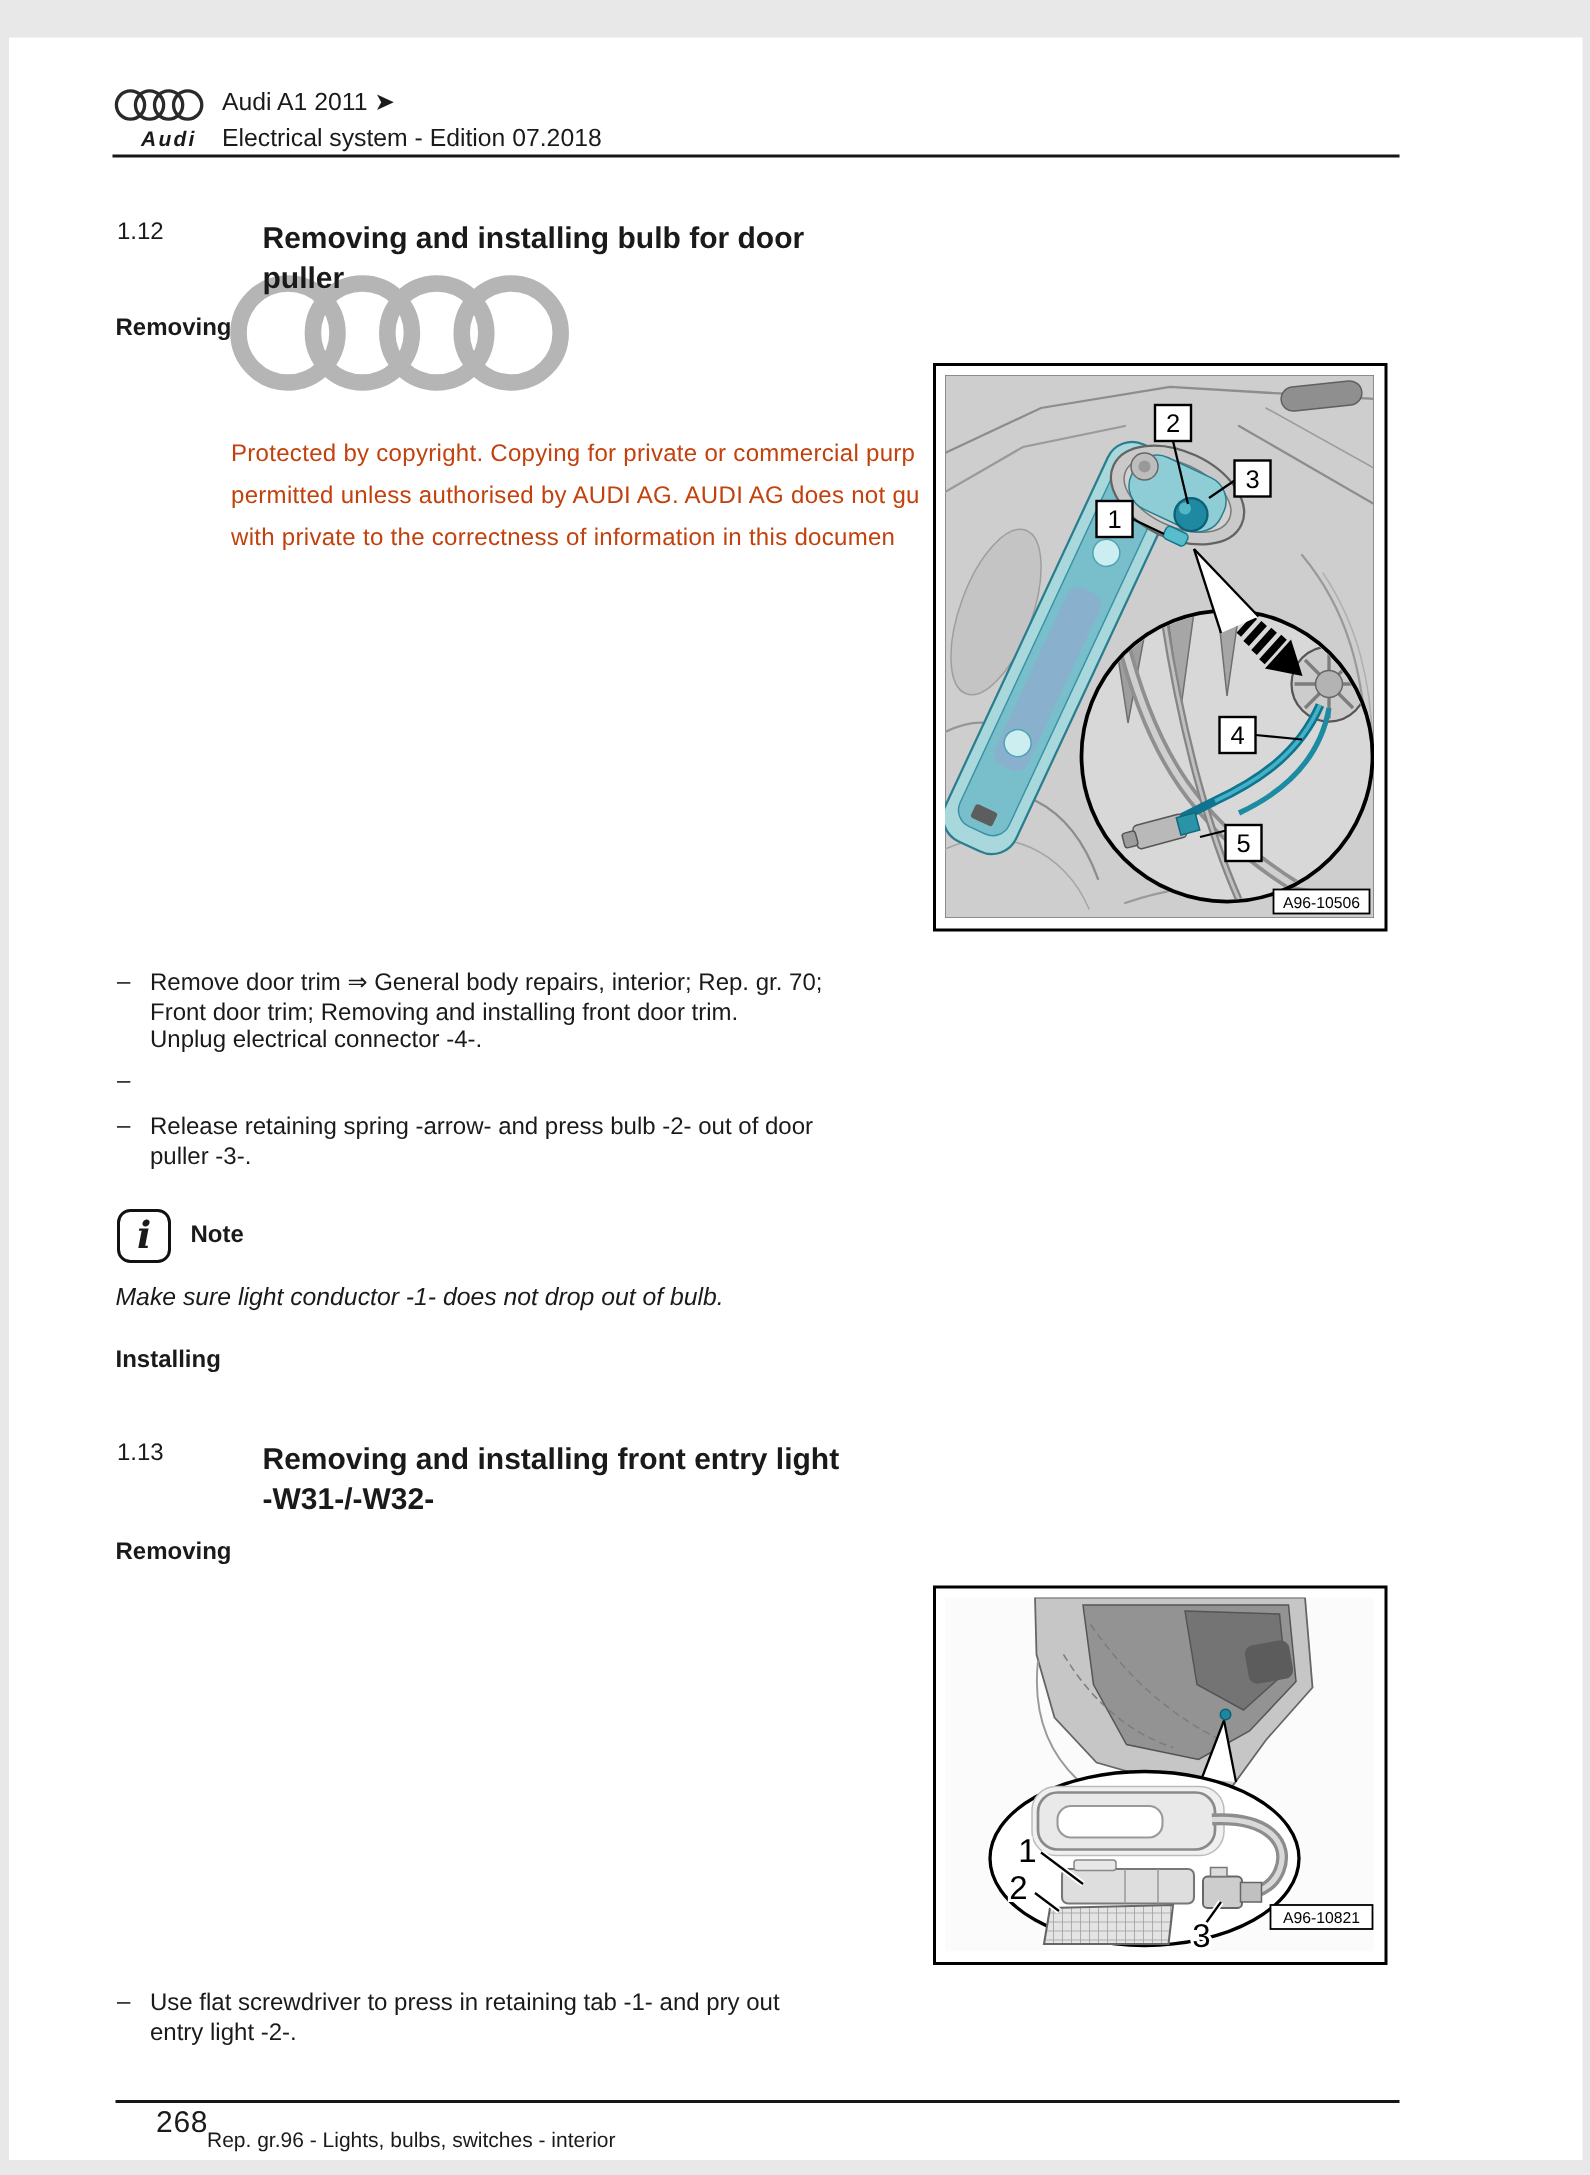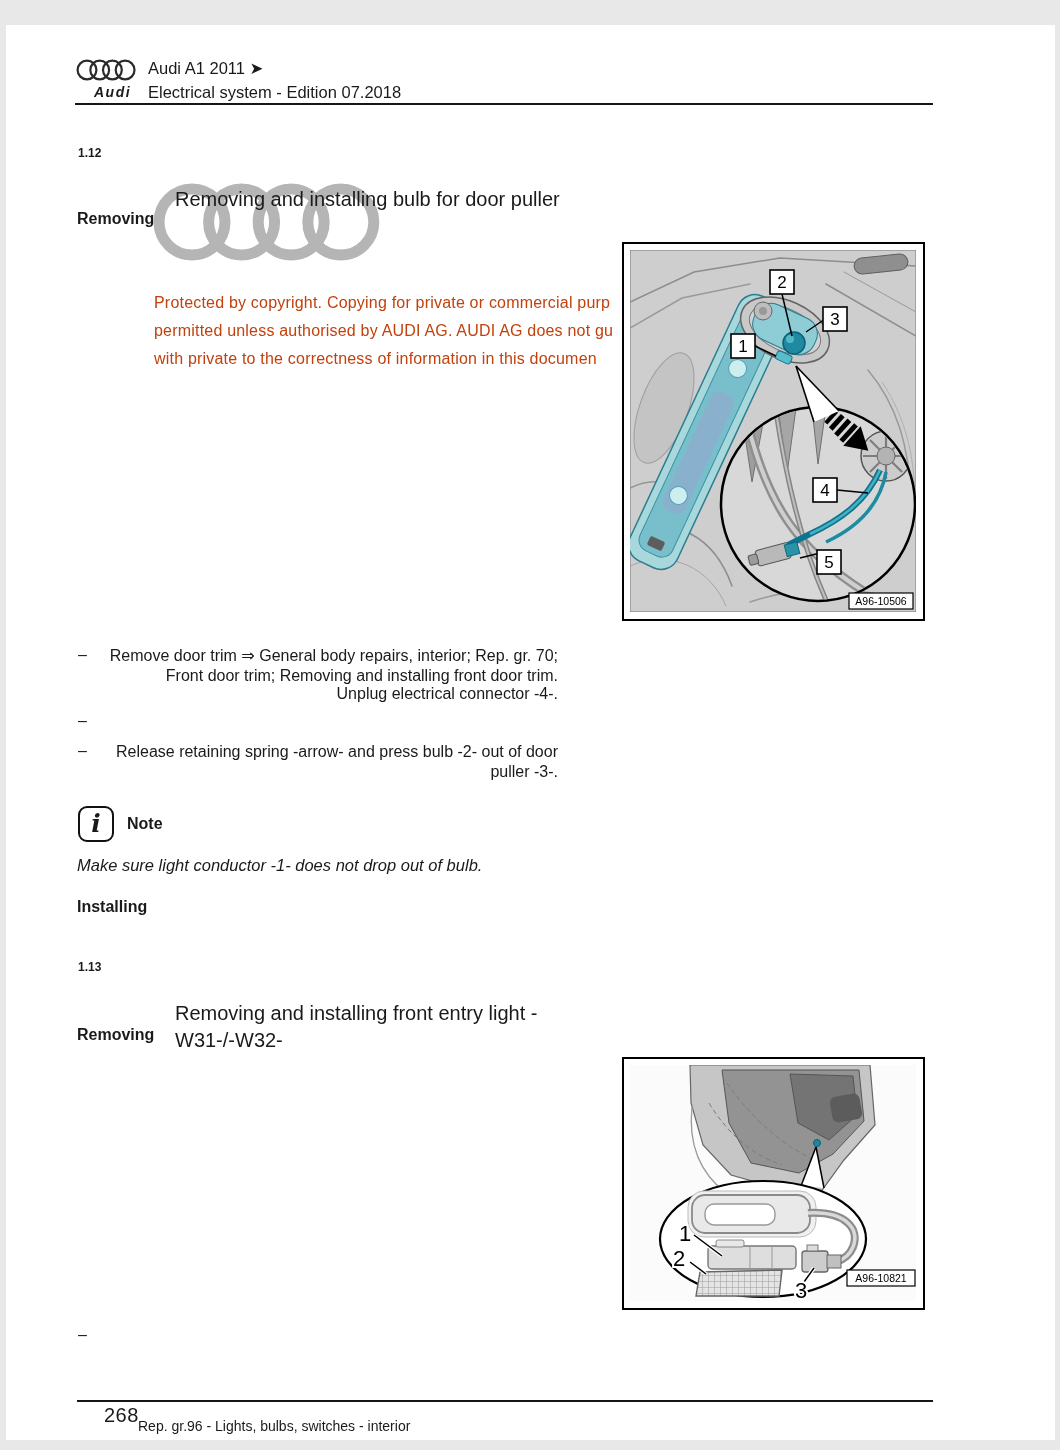--- a/index.html
+++ b/index.html
@@ -5,29 +5,29 @@
   html,body{margin:0;padding:0;background:#e8e8e8;}
   .canvas{position:relative;width:1060px;height:1450px;background:#e8e8e8;overflow:hidden;
           font-family:"Liberation Sans","DejaVu Sans",sans-serif;color:#1a1a1a;}
   .page{position:absolute;left:6px;top:25px;width:1049px;height:1415px;background:#ffffff;}
   .abs{position:absolute;}
   
   .hdr-line{font-size:16.5px;line-height:22px;}
   .logo-word{font-size:14px;font-weight:700;font-style:italic;letter-spacing:1.5px;margin-left:15px;}
   .rule{background:#161616;height:2px;}
   
-  .sec-num{font-size:12px;font-weight:700;}
-  .sec-title{font-size:20px;font-weight:400;line-height:27px;width:392px;margin-top:40px;}
+  .sec-num{font-size:16px;font-weight:400;}
+  .sec-title{font-size:20px;font-weight:700;line-height:27px;width:392px;}
   .subhead{font-size:16px;font-weight:700;}
   .body-txt{font-size:16px;line-height:20px;}
   
   .copyright{font-size:16px;line-height:28px;color:#c2410c;white-space:nowrap;letter-spacing:.2px;}
   
   .step-dash{position:absolute;left:78px;font-size:16px;}
-  .step-text{position:absolute;left:100px;width:458px;font-size:16px;line-height:20px;text-align:right;}
+  .step-text{position:absolute;left:100px;width:458px;font-size:16px;line-height:20px;}
   
   .note-icon{position:absolute;left:78px;top:806px;width:36px;height:36px;border:2.5px solid #111;
              border-radius:9px;box-sizing:border-box;text-align:center;
              font:italic 700 25px "DejaVu Serif","Liberation Serif",serif;line-height:31px;background:#fff;}
   .note-italic{font-size:16.5px;font-style:italic;}
   
   .figframe{position:absolute;border:2.5px solid #000;background:#fff;padding:6px;box-sizing:border-box;}
   .figframe svg{display:block;}
   
   .pgnum{font-size:20px;letter-spacing:.5px;margin-left:27px;}
@@ -269,17 +269,18 @@
       </g>
 
       <g>
         <rect x="217" y="205" width="68" height="16" fill="#fff" stroke="#000" stroke-width="1.2"></rect>
         <text x="251" y="217" text-anchor="middle" font-size="10.5" fill="#000">A96-10821</text>
       </g>
     </svg>
   </div>
 
   <span class="step-dash" style="top:1326px;">–</span>
+  <div class="step-text" style="top:1326px;">Use flat screwdriver to press in retaining tab -1- and pry out entry light -2-.</div>
 
   <div class="abs rule" style="left:77px;top:1400px;width:856px;"></div>
   <div class="abs pgnum" style="left:77px;top:1404px;">268</div>
   <div class="abs chapter" style="left:138px;top:1418px;">Rep. gr.96 - Lights, bulbs, switches - interior</div>
 </div>
 
 </body></html>

